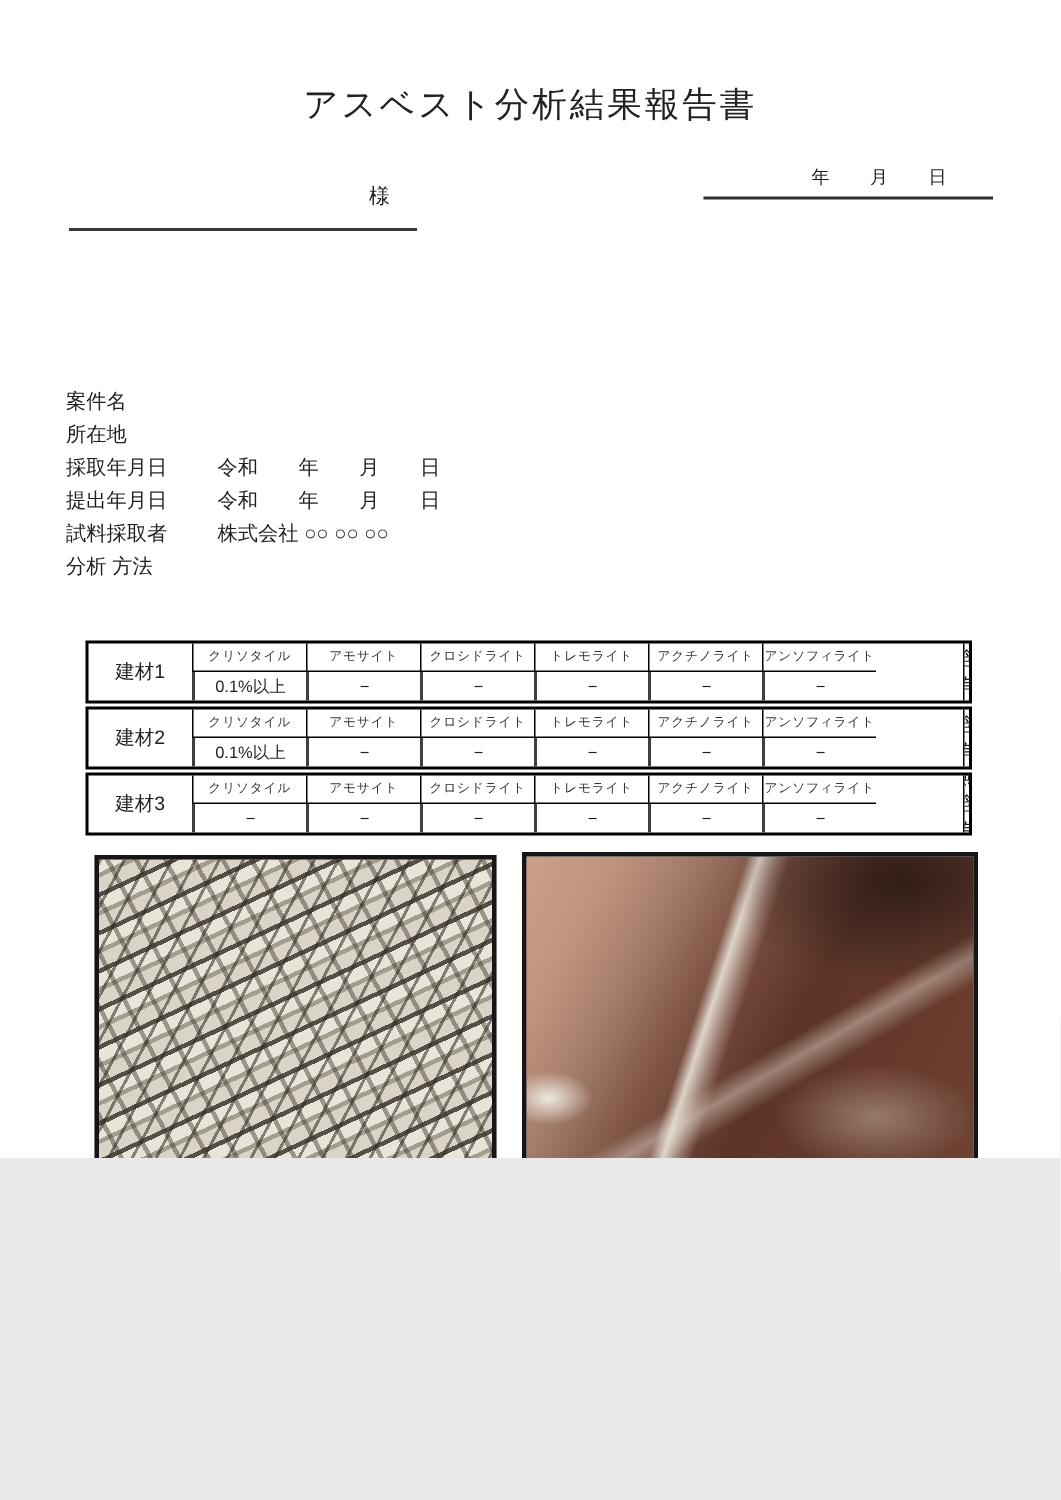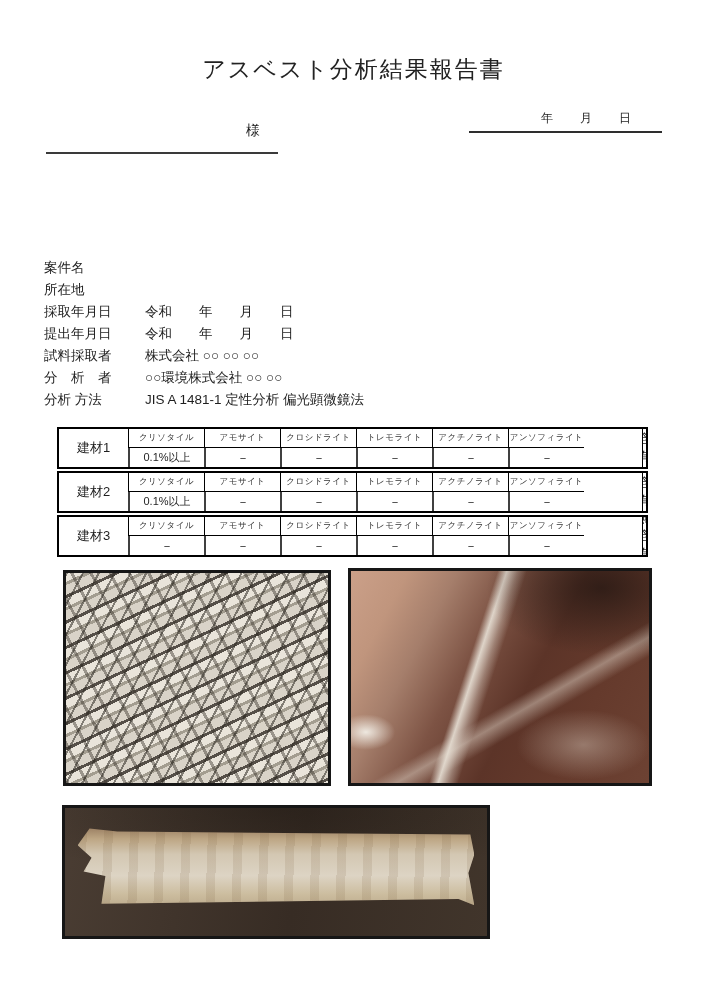--- a/index.html
+++ b/index.html
@@ -1,17 +1,17 @@
 <!DOCTYPE html>
 <html><head>
 <meta charset="utf-8">
 <style>
   html,body{margin:0;padding:0;background:#e9e9e9;}
   .page{
-    position:relative;width:707px;height:1000px;margin:0 auto;background:#ffffff;
+    position:relative;width:707px;height:772px;margin:0 auto;background:#ffffff;
     font-family:"Liberation Sans","DejaVu Sans",sans-serif;color:#1f1f1f;overflow:hidden;
   }
   
   .doc-title{
     position:absolute;left:0;top:54px;width:100%;text-align:center;
     font-size:23px;letter-spacing:2px;font-weight:500;color:#222;
   }
   .addressee{position:absolute;left:46px;top:120px;width:232px;height:34px;}
   .addressee .honorific{position:absolute;right:18px;top:2px;font-size:14px;}
   .addressee .uline{position:absolute;left:0;bottom:0;width:100%;height:2px;background:#3a3a3a;}
@@ -106,26 +106,21 @@
     </div>
     <div class="frow">
       <span class="flabel">提出年月日</span>
       <span class="fvalue">令和　　年　　月　　日</span>
     </div>
     <div class="frow">
       <span class="flabel">試料採取者</span>
       <span class="fvalue">株式会社 ○○ ○○ ○○</span>
     </div>
     <div class="frow">
-      <span class="flabel">分　析　者</span>
-      <span class="fvalue">○○環境株式会社 ○○ ○○</span>
-    </div>
-    <div class="frow">
       <span class="flabel">分析 方法</span>
-      <span class="fvalue">JIS A 1481-1 定性分析 偏光顕微鏡法</span>
     </div>
   </div>
 
   <div class="rtable">
 
     <div class="tgroup">
       <div class="cell mat">建材1</div>
       <div class="cell hdr" style="grid-column:2">クリソタイル</div>
       <div class="cell hdr" style="grid-column:3">アモサイト</div>
       <div class="cell hdr" style="grid-column:4">クロシドライト</div>

